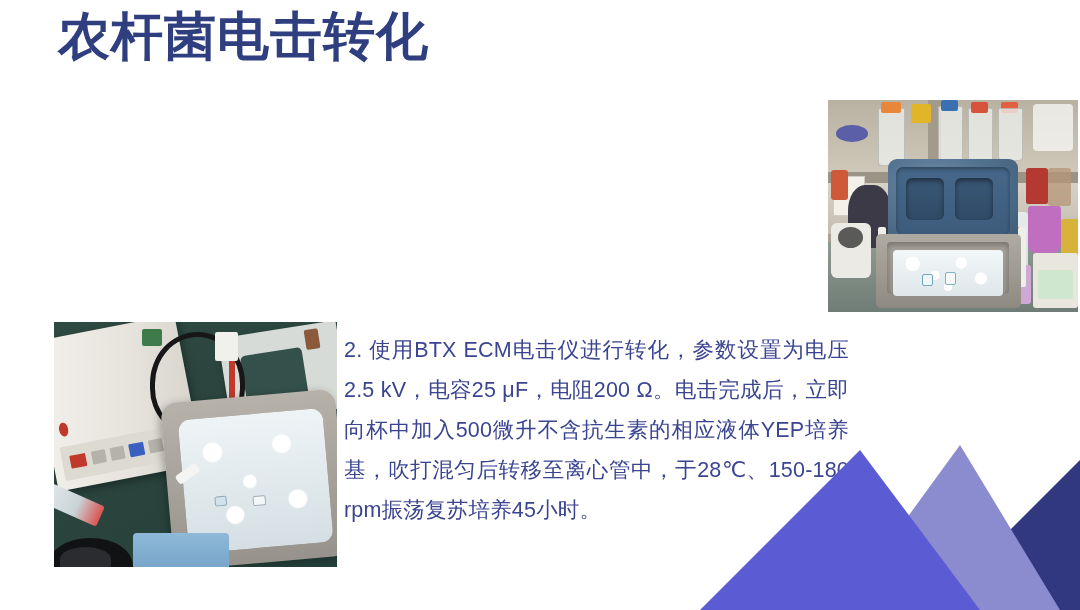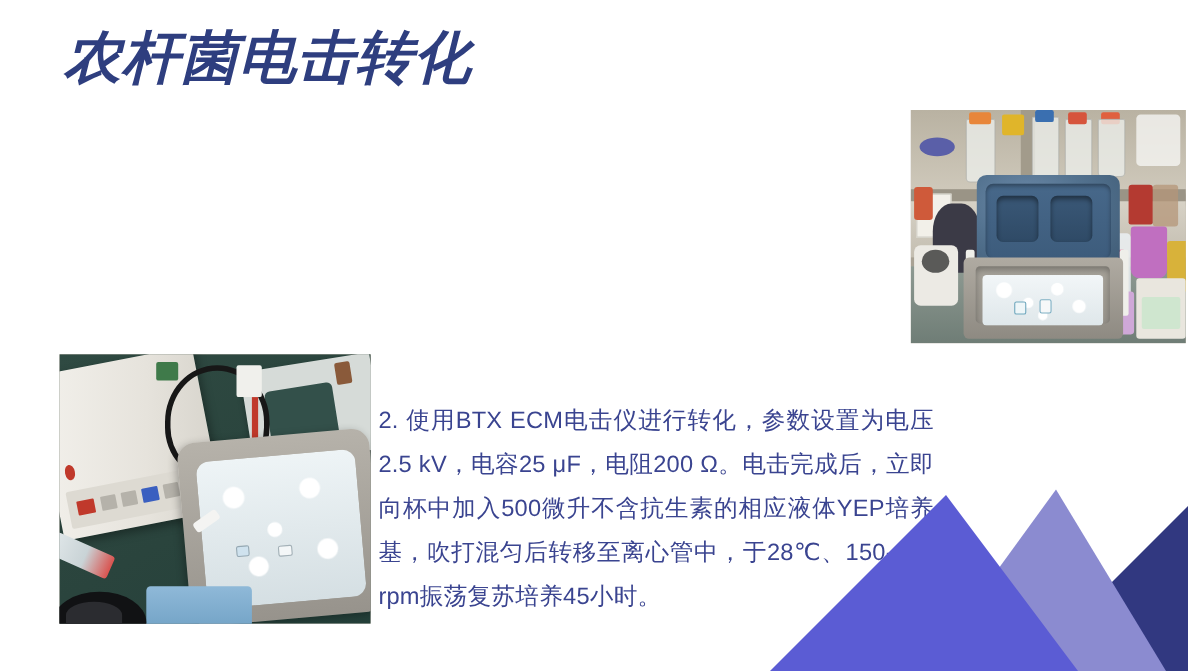--- a/index.html
+++ b/index.html
@@ -15,23 +15,22 @@
     width: 1080px;
     height: 610px;
     background: #ffffff;
     overflow: hidden;
   }
 
   
   #slide-title {
     position: absolute;
     left: 58px;
-    top: 24px;
+    top: 7px;
     font-family: "Liberation Serif", "DejaVu Serif", serif;
-    font-style: italic;
     font-weight: 700;
     font-size: 52px;
     line-height: 1.15;
     letter-spacing: 1px;
     color: #2e3e7f;
     white-space: nowrap;
   }
 
   
   .body-text {
@@ -45,21 +44,20 @@
   }
   #para-1 {
     left: 48px;
     top: 108px;
     width: 770px;
   }
   #para-2 {
     left: 344px;
     top: 330px;
     width: 505px;
-    margin-top: 32px;
   }
   .body-text sub {
     font-size: 0.66em;
     vertical-align: -0.22em;
     letter-spacing: 0;
   }
 
   
   .photo {
     position: absolute;

